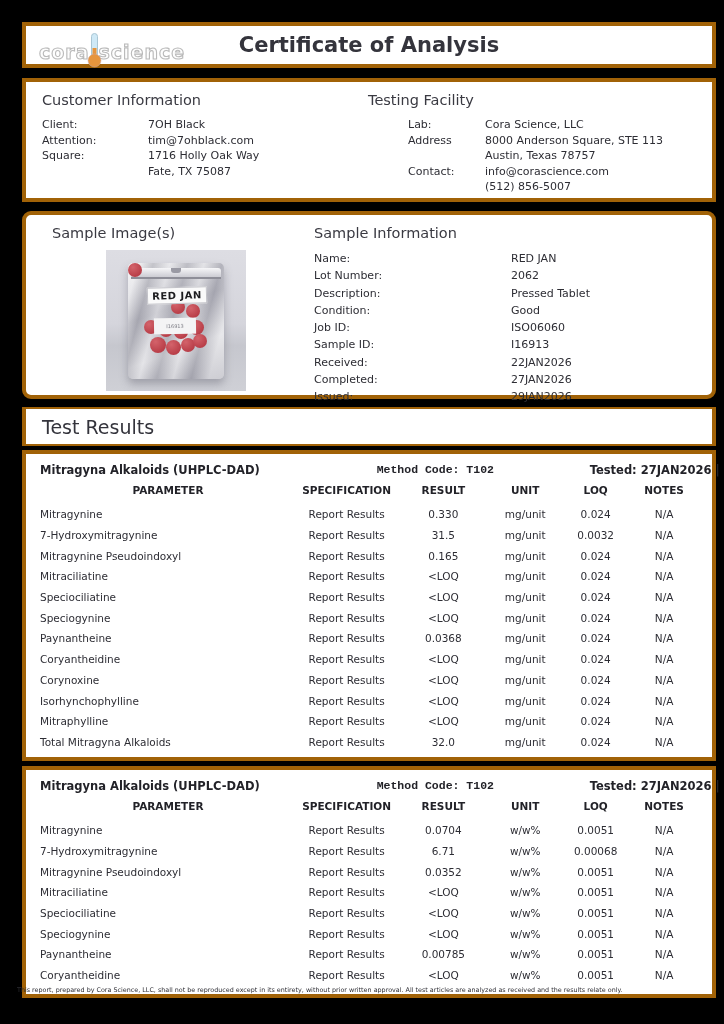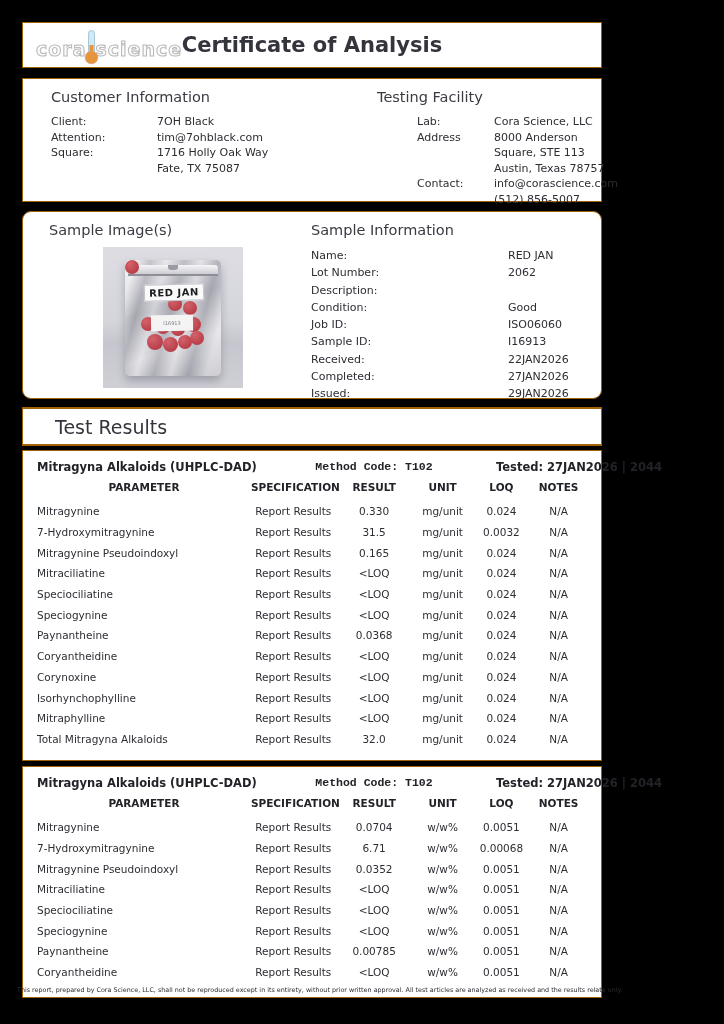--- a/index.html
+++ b/index.html
@@ -1,30 +1,30 @@
 <!DOCTYPE html>
 <html><head>
 <meta charset="utf-8">
 <style>
   * { margin: 0; padding: 0; box-sizing: border-box; }
   html, body { width: 724px; height: 1024px; background: #000; overflow: hidden; }
   body { font-family: "DejaVu Sans", "Liberation Sans", sans-serif; color: #2d2d34; position: relative; }
 
-  .box { position: absolute; left: 22px; width: 580px; background: #fff; border: 1px solid #a16207; }
+  .box { position: absolute; left: 22px; width: 694px; background: #fff; border: 4px solid #a16207; }
 
   
   .box-header { top: 22px; height: 46px; display: flex; align-items: center; }
   .logo { position: absolute; left: 13px; top: 8px; display: flex; align-items: center; }
   .logo-word { font-size: 19px; font-weight: bold; letter-spacing: 1px; color: #fdfdfd;
                -webkit-text-stroke: 1.1px #b9b9b9; }
   .logo-tube { margin: 0 -3px; position: relative; top: -2px; }
   .page-title { width: 100%; text-align: center; font-size: 21px; color: #34343c; }
 
   
-  .box-info { top: 78px; height: 124px; padding: 10px 28px; display: grid; grid-template-columns: 326px 1fr; }
+  .box-info { top: 78px; height: 124px; padding: 10px 16px; display: grid; grid-template-columns: 326px 1fr; }
   .section-heading { font-size: 14.5px; color: #3a3a42; margin-bottom: 9px; }
   .fields .f-row { display: grid; line-height: 15.6px; font-size: 11px; }
   .fields .f-label { font-weight: normal; }
   .fields .f-value { white-space: pre-line; }
   .customer .f-row { grid-template-columns: 106px 1fr; }
   .testing  .f-row { grid-template-columns: 77px 1fr; margin-left: 40px; }
 
   
   .box-sample { top: 211px; height: 188px; padding: 10px 26px; display: grid; grid-template-columns: 262px 1fr; border-radius: 9px; }
   .sampleinfo .f-row { grid-template-columns: 197px 1fr; line-height: 17.3px; }
@@ -55,21 +55,21 @@
   .pill:nth-of-type(5)  { left: 31px; top: 60px; }
   .pill:nth-of-type(6)  { left: 46px; top: 62px; }
   .pill:nth-of-type(7)  { left: 61px; top: 57px; width: 15px; height: 15px; }
   .pill:nth-of-type(8)  { left: 22px; top: 74px; width: 16px; height: 16px; }
   .pill:nth-of-type(9)  { left: 38px; top: 77px; width: 15px; height: 15px; }
   .pill:nth-of-type(10) { left: 53px; top: 75px; }
   .pill:nth-of-type(11) { left: 65px; top: 71px; }
 
   
   .band-results { top: 407px; height: 39px; border-top-width: 2px; border-bottom-width: 2px;
-                  display: flex; align-items: center; padding-left: 32px; font-size: 19px; color: #34343c; }
+                  display: flex; align-items: center; padding-left: 16px; font-size: 19px; color: #34343c; }
 
   
   .box-table { padding: 8px 14px 0; }
   .box-table1 { top: 450px; height: 311px; }
   .box-table2 { top: 766px; height: 232px; }
   .t-meta { display: grid; grid-template-columns: 40% 28% 32%; font-size: 11.5px; font-weight: bold;
             line-height: 16px; color: #222228; gap: 40px; }
   .t-meta .m-method { text-align: center; font-family: Liberation Mono, monospace; }
   .t-meta .m-tested { text-align: center; }
   .t-head, .t-row { display: grid; grid-template-columns: 38.9% 15.4% 14% 10.9% 10.5% 10.3%; }
@@ -178,20 +178,21 @@
           <span class="f-value">RED JAN</span>
         </div>
 
         <div class="f-row">
           <span class="f-label">Lot Number:</span>
           <span class="f-value">2062</span>
         </div>
 
         <div class="f-row">
           <span class="f-label">Description:</span>
+          <span class="f-value">Pressed Tablet</span>
         </div>
 
         <div class="f-row">
           <span class="f-label">Condition:</span>
           <span class="f-value">Good</span>
         </div>
 
         <div class="f-row">
           <span class="f-label">Job ID:</span>
           <span class="f-value">ISO06060</span>

